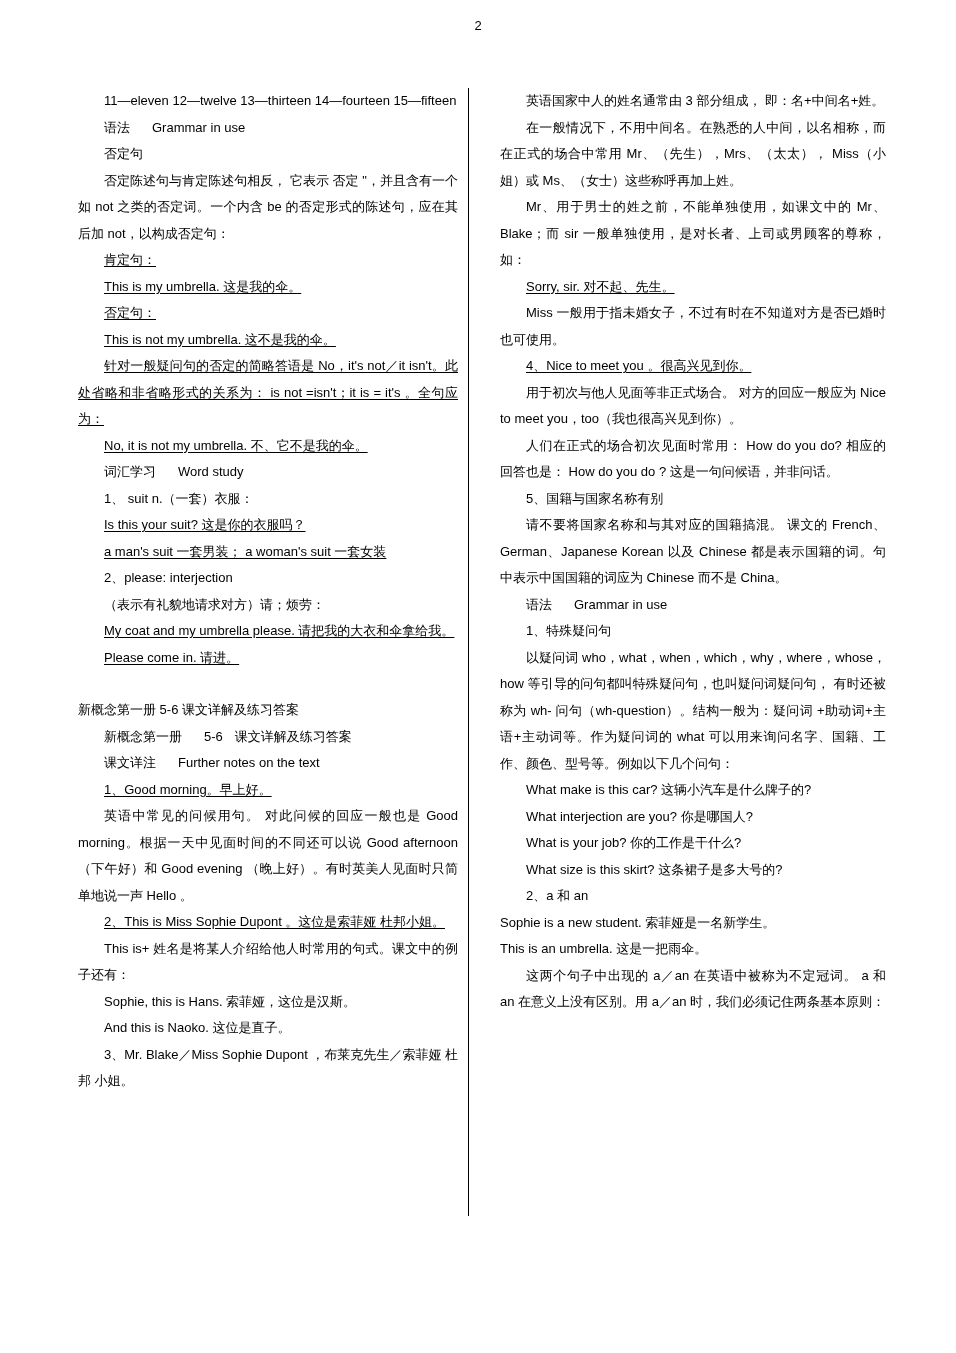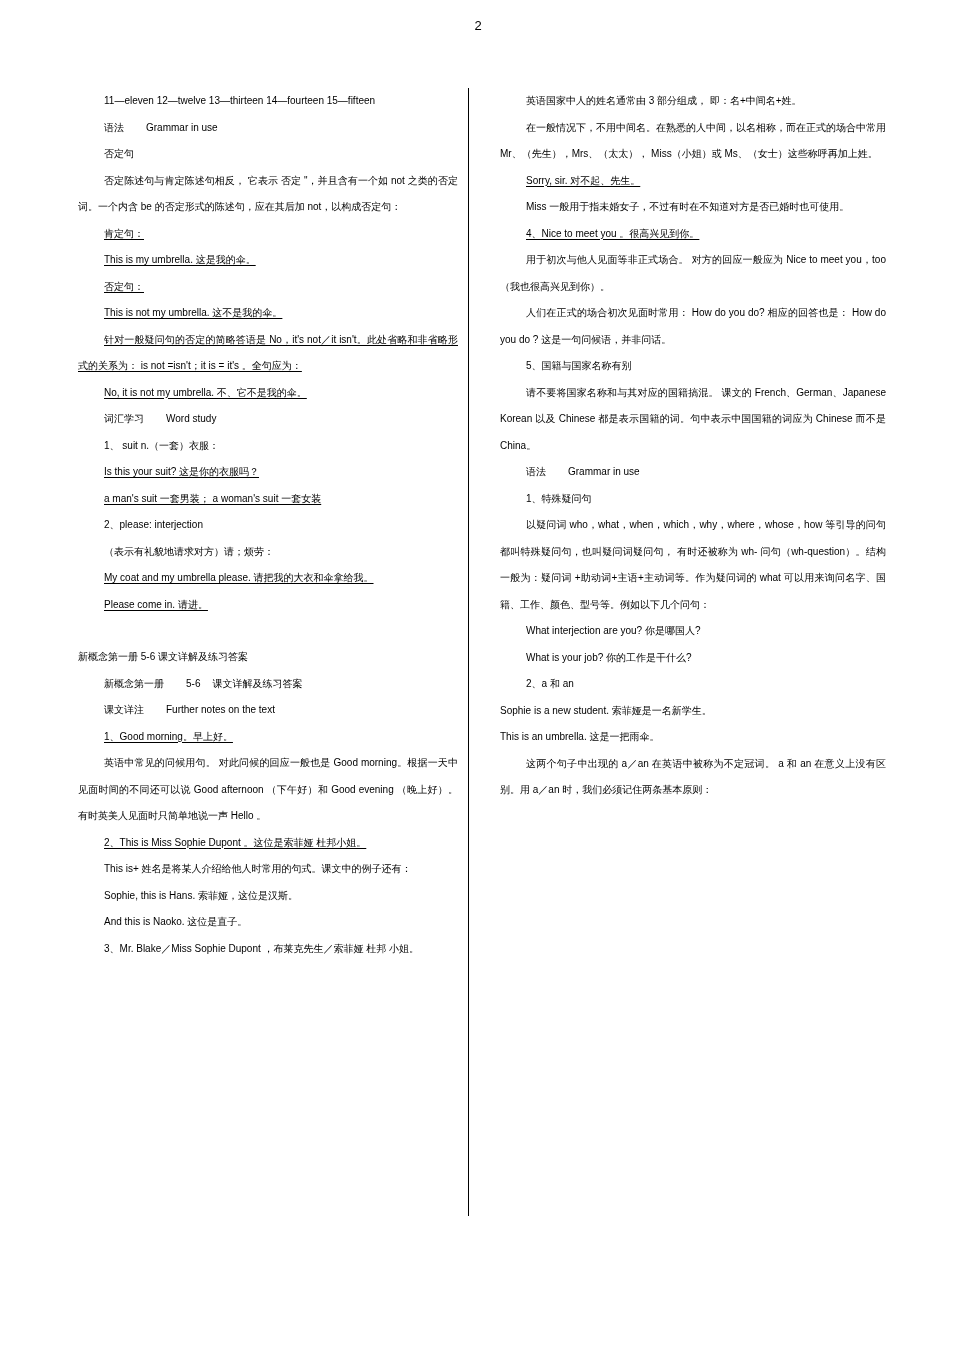--- a/index.html
+++ b/index.html
@@ -54,21 +54,21 @@
     height: 1128px;
     background: #000000;
   }
   .col-right {
     width: 392px;
     margin-left: 28px;
     padding-left: 6px;
   }
   p {
     margin: 0 0 0 0;
-    font-size: 10px;
+    font-size: 13px;
     line-height: 26.5px;
     text-align: justify;
     text-justify: inter-ideograph;
     word-wrap: break-word;
   }
   p.ind {
     text-indent: 26px;
   }
   p.noind {
     text-indent: 0;
@@ -199,20 +199,21 @@
     </div>
 
     <div class="col col-right">
 
       <p class="ind">
         <span>英语国家中人的姓名通常由 3 部分组成， 即：名+中间名+姓。</span>
       </p>
 
       <p class="ind">在一般情况下，不用中间名。在熟悉的人中间，以名相称，而在正式的场合中常用 Mr、（先生），Mrs、（太太）， Miss（小姐）或 Ms、（女士）这些称呼再加上姓。</p>
 
+      <p class="ind">Mr、用于男士的姓之前，不能单独使用，如课文中的 Mr、Blake；而 sir 一般单独使用，是对长者、上司或男顾客的尊称，如：</p>
 
       <p class="ind">
         <span class="u">Sorry, sir. 对不起、先生。</span>
       </p>
 
       <p class="ind">Miss 一般用于指未婚女子，不过有时在不知道对方是否已婚时也可使用。</p>
 
       <p class="ind">
         <span class="u">4、Nice to meet you 。很高兴见到你。</span>
       </p>
@@ -226,26 +227,28 @@
       <p class="ind">请不要将国家名称和与其对应的国籍搞混。 课文的 French、German、Japanese Korean 以及 Chinese 都是表示国籍的词。句中表示中国国籍的词应为 Chinese 而不是 China。</p>
 
       <p class="ind">
         <span>语法</span><span class="sp"></span><span class="b">Grammar in use</span>
       </p>
 
       <p class="ind">1、特殊疑问句</p>
 
       <p class="ind">以疑问词 who，what，when，which，why，where，whose，how 等引导的问句都叫特殊疑问句，也叫疑问词疑问句， 有时还被称为 wh- 问句（wh-question）。结构一般为：疑问词 +助动词+主语+主动词等。作为疑问词的 what 可以用来询问名字、国籍、工作、颜色、型号等。例如以下几个问句：</p>
 
+      <p class="ind">What make is this car? 这辆小汽车是什么牌子的?</p>
 
       <p class="ind">What interjection are you? 你是哪国人?</p>
 
       <p class="ind">What is your job? 你的工作是干什么?</p>
 
 
+      <p class="ind">What size is this skirt? 这条裙子是多大号的?</p>
 
       <p class="ind">2、a 和 an</p>
 
       <p class="noind">Sophie is a new student. 索菲娅是一名新学生。</p>
 
       <p class="noind">This is an umbrella. 这是一把雨伞。</p>
 
       <p class="ind">这两个句子中出现的 a／an 在英语中被称为不定冠词。 a 和 an 在意义上没有区别。用 a／an 时，我们必须记住两条基本原则：</p>
 
     </div>

